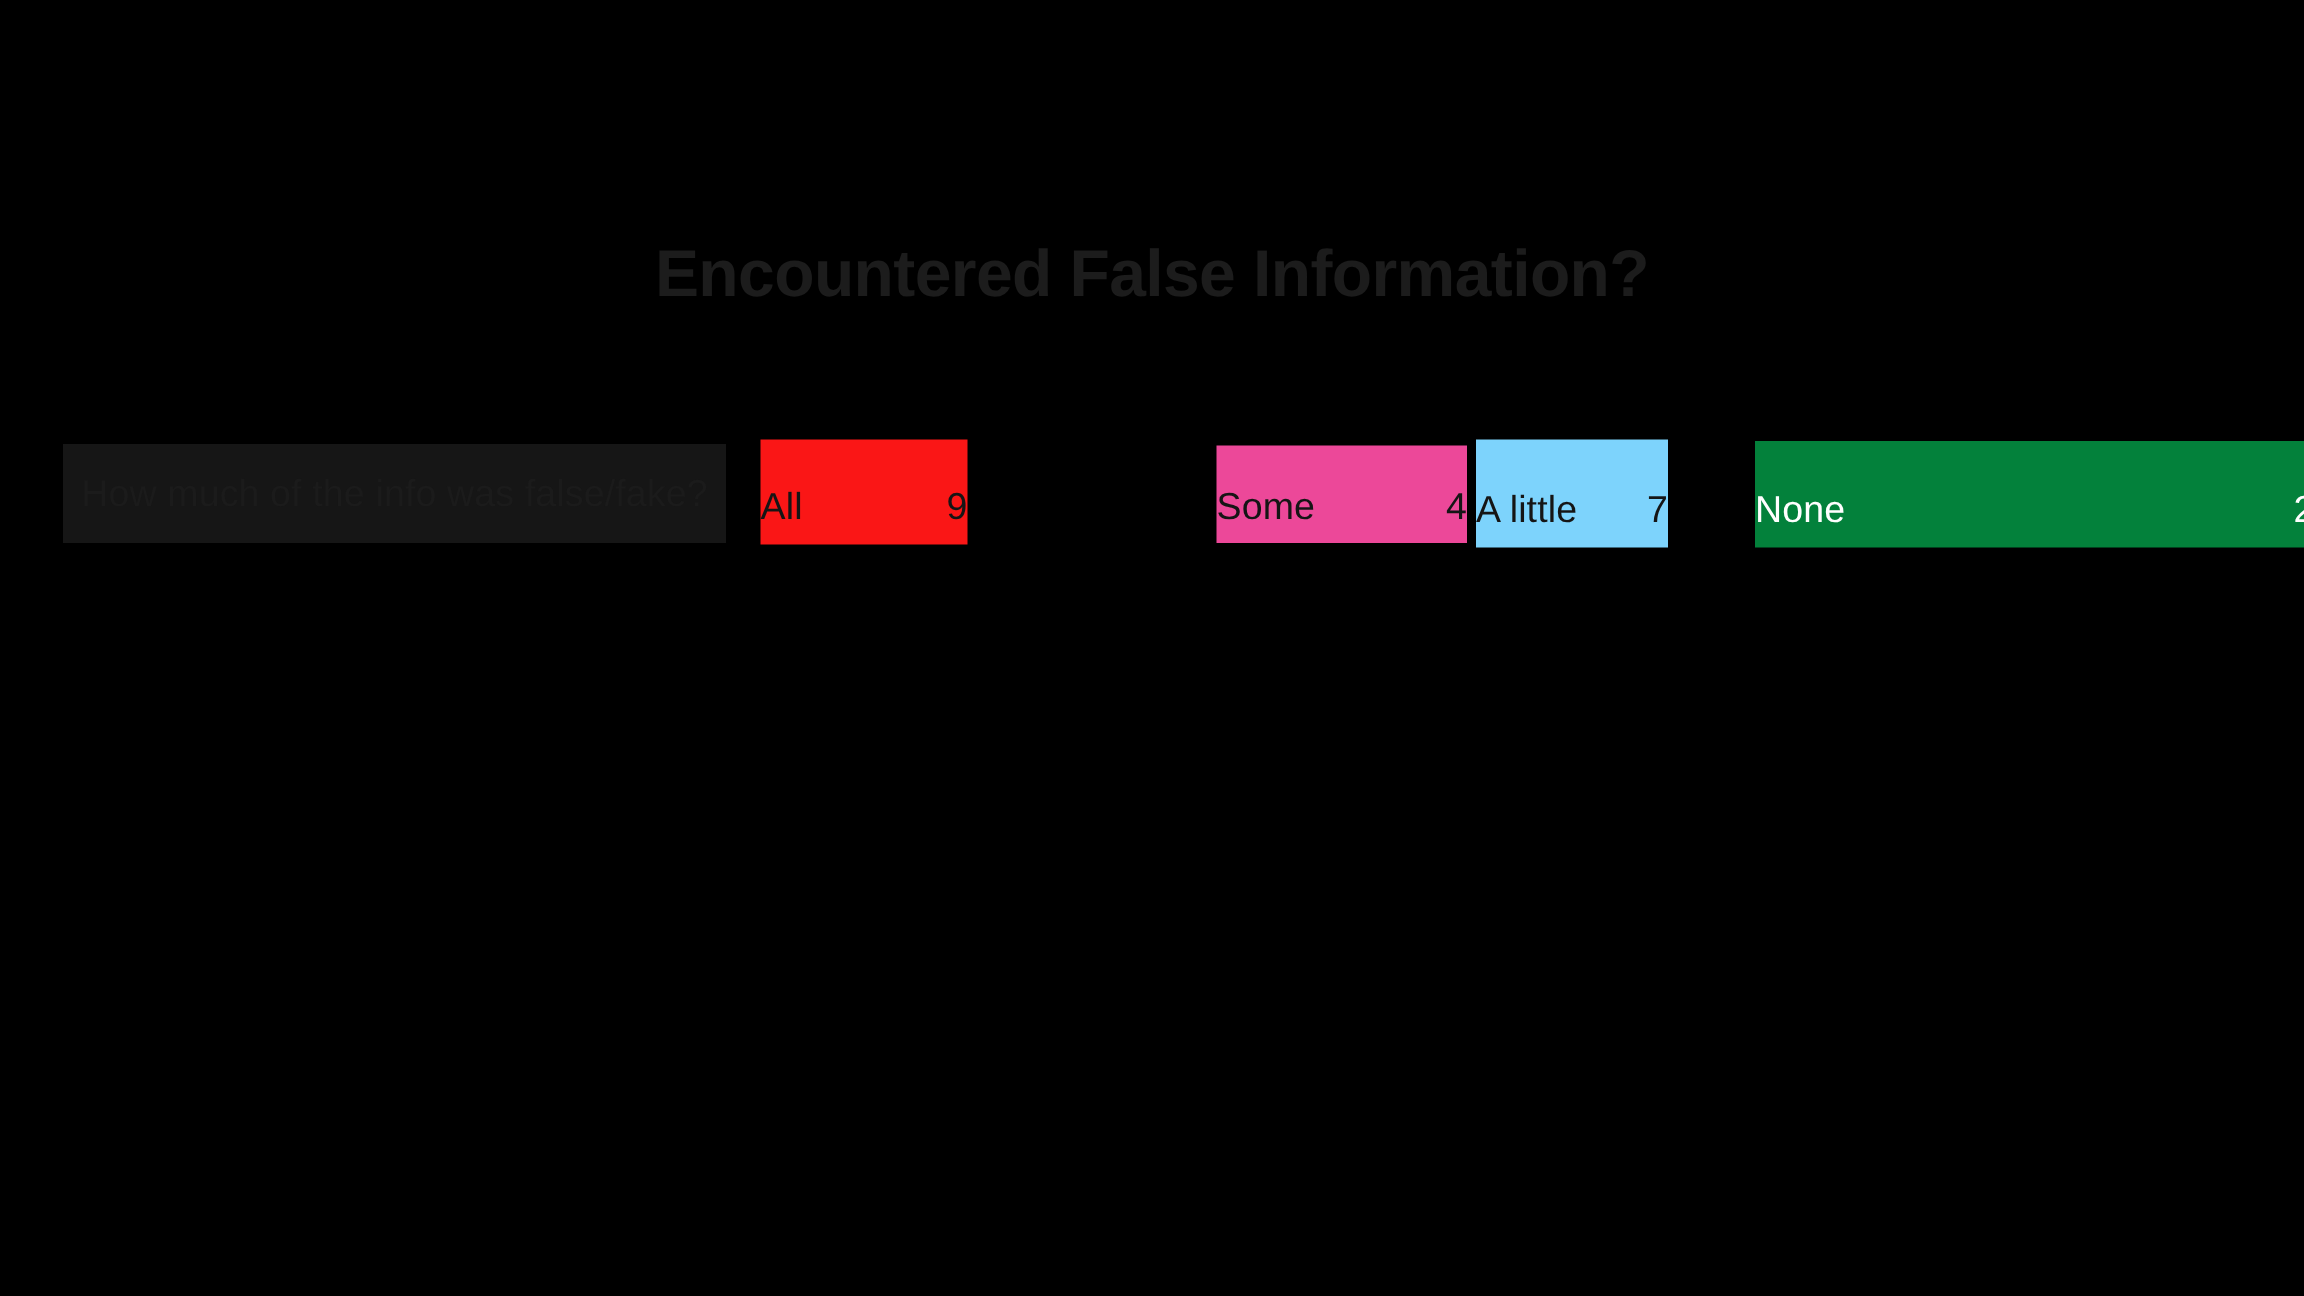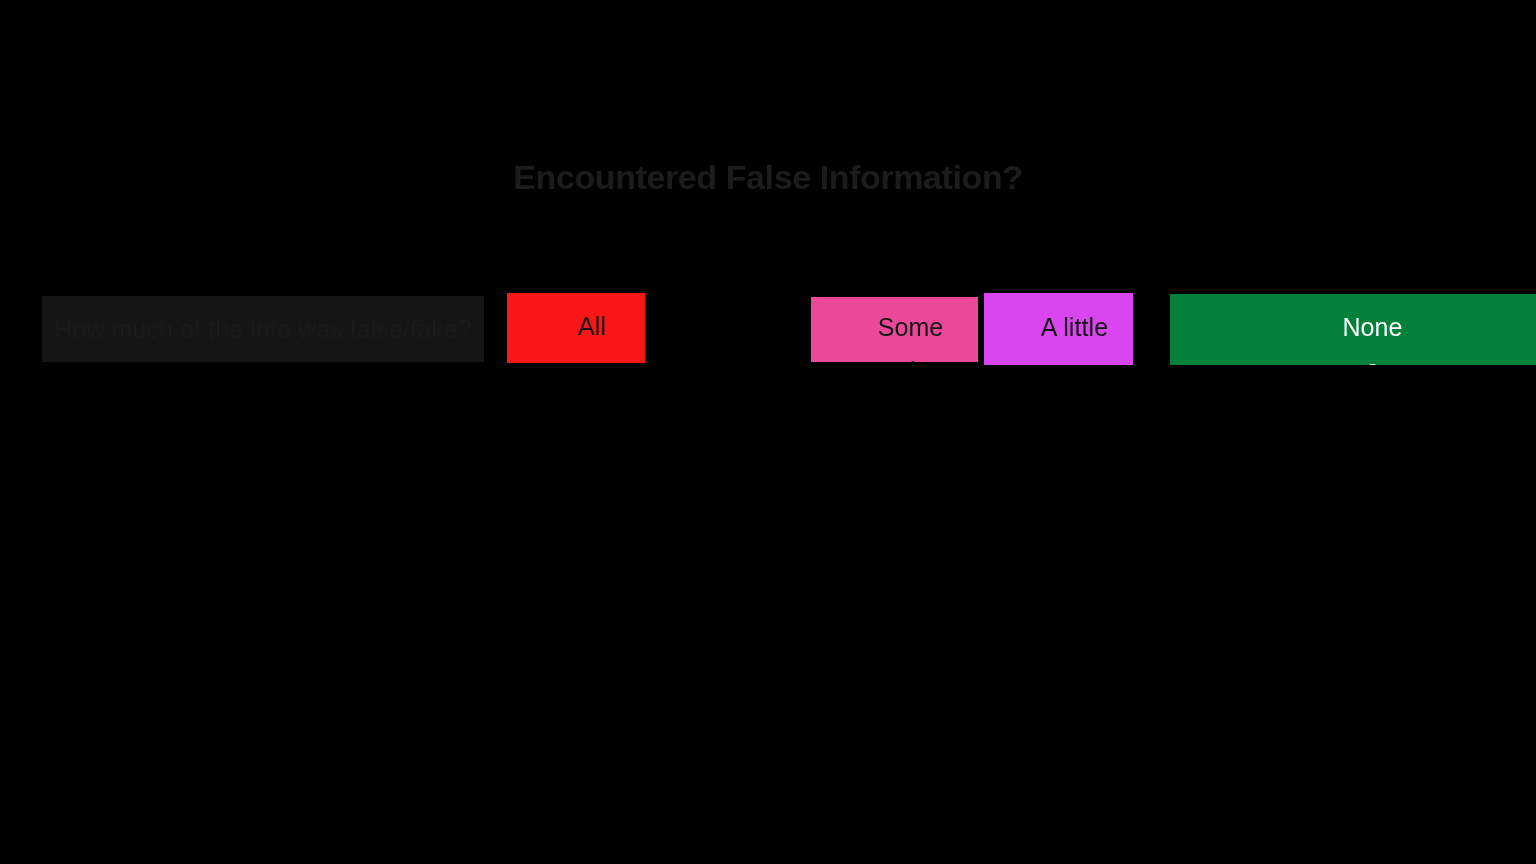--- a/index.html
+++ b/index.html
@@ -26,21 +26,21 @@
   }
 
   
   .chart-title {
     position: absolute;
     left: 0;
     top: 158px;
     width: 1536px;
     text-align: center;
     color: #1c1c1c;
-    font-size: 34px;
+    font-size: 44px;
     font-weight: 700;
     letter-spacing: -0.4px;
     font-family: "Liberation Sans", "DejaVu Sans", sans-serif;
     white-space: nowrap;
     user-select: none;
   }
 
   
   .plot-area {
     position: absolute;
@@ -80,24 +80,23 @@
     top: 0;
     width: 1536px;
     height: 864px;
   }
 
   .bar-seg {
     position: absolute;
     box-sizing: border-box;
     overflow: hidden;
     display: flex;
-    flex-direction: column;
+    flex-direction: row;
     align-items: center;
-    justify-content: flex-start;
-    padding-left: 32px;
+    justify-content: space-between;
   }
   .seg-label {
     font-size: 25px;
     font-weight: 400;
     line-height: 1;
     white-space: nowrap;
     letter-spacing: 0.1px;
     font-family: "Liberation Sans", "DejaVu Sans", sans-serif;
   }
   .seg-sublabel {
@@ -128,21 +127,21 @@
         <span class="seg-label" style="color: rgb(21, 21, 21); margin-top: 21px;">All</span>
         <span class="seg-sublabel" style="color: rgb(21, 21, 21); margin-top: 21px;">9</span>
       </div>
 
 
       <div class="bar-seg" style="left: 811px; top: 297px; width: 167px; height: 65px; background: #ec4899;">
         <span class="seg-label" style="color: rgb(21, 21, 21); margin-top: 18px;">Some</span>
         <span class="seg-sublabel" style="color: rgb(21, 21, 21); margin-top: 18px;">4</span>
       </div>
 
-      <div class="bar-seg" style="left: 984px; top: 293px; width: 149px; height: 72px; background: #d946ef;">
+      <div class="bar-seg" style="left: 984px; top: 293px; width: 128px; height: 72px; background: #7dd3fc;">
         <span class="seg-label" style="color: rgb(21, 21, 21); margin-top: 22px;">A little</span>
         <span class="seg-sublabel" style="color: rgb(21, 21, 21); margin-top: 22px;">7</span>
       </div>
 
       <div class="bar-seg" style="left: 1140px; top: 294px; width: 373px; height: 71px; background: rgb(3, 129, 59); margin-left: 30px;">
         <span class="seg-label" style="color: rgb(255, 255, 255); margin-top: 21px;">None</span>
         <span class="seg-sublabel" style="color: rgb(255, 255, 255); margin-top: 21px;">2</span>
       </div>
 
     </div>

